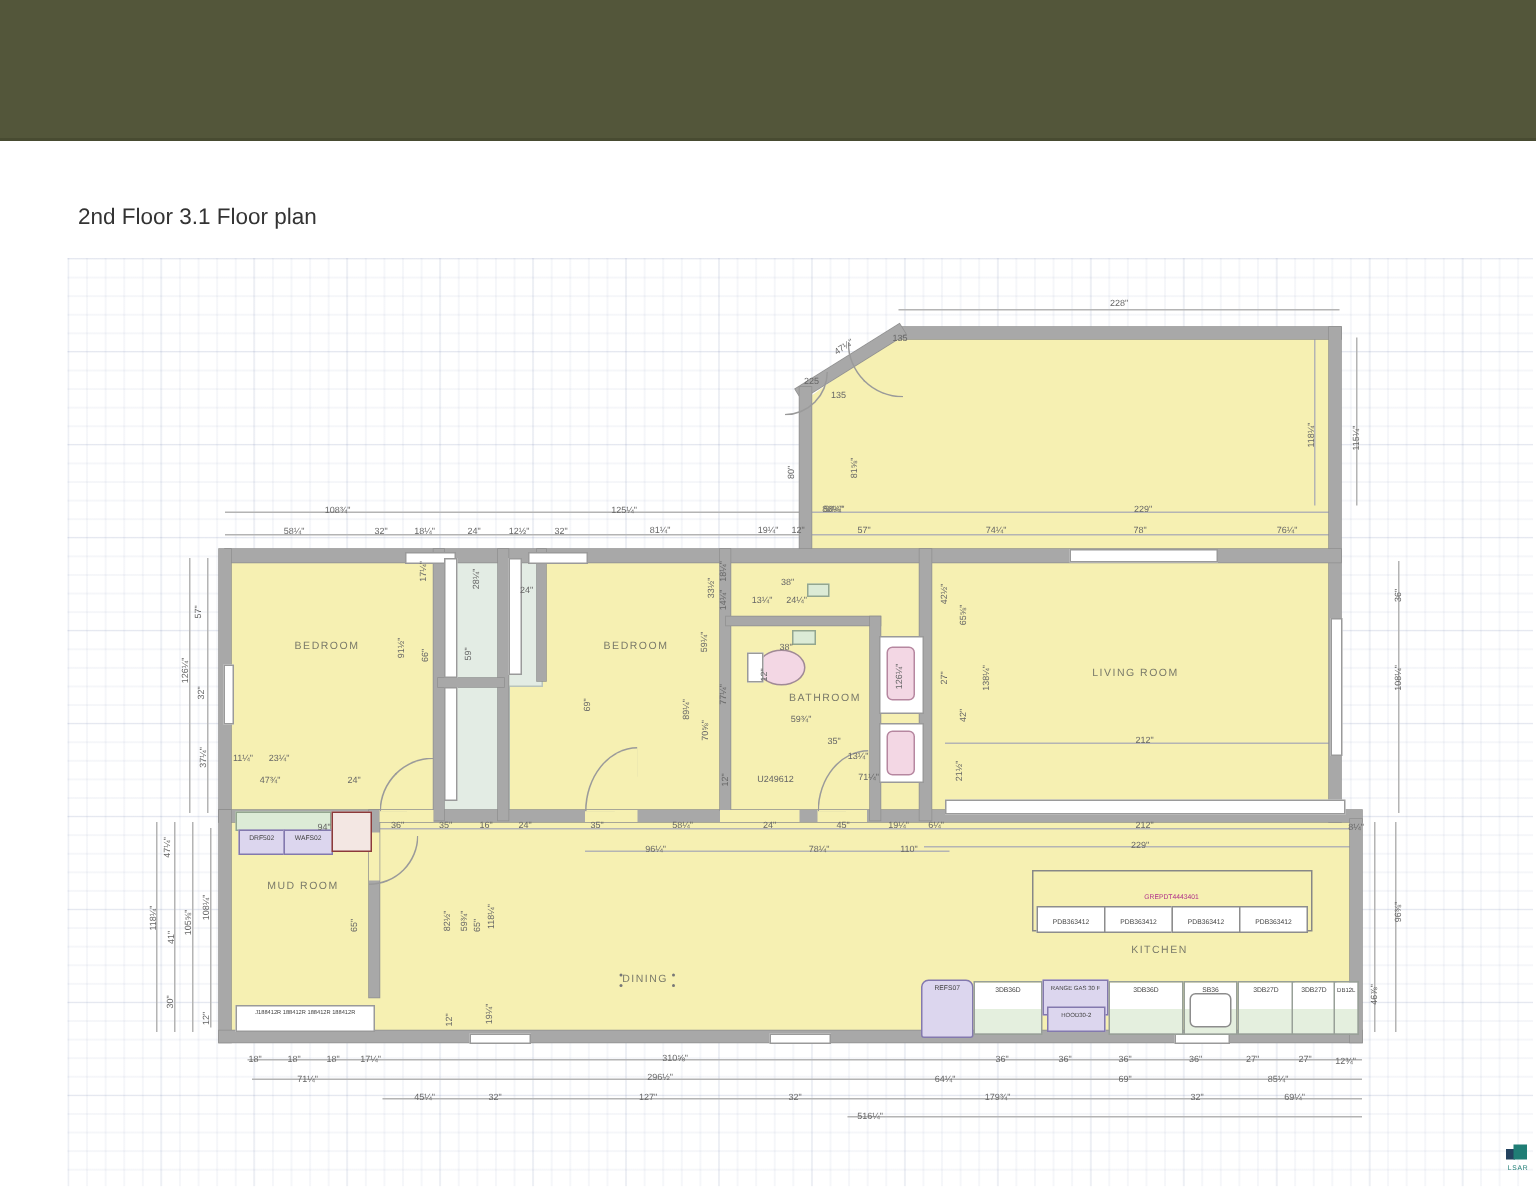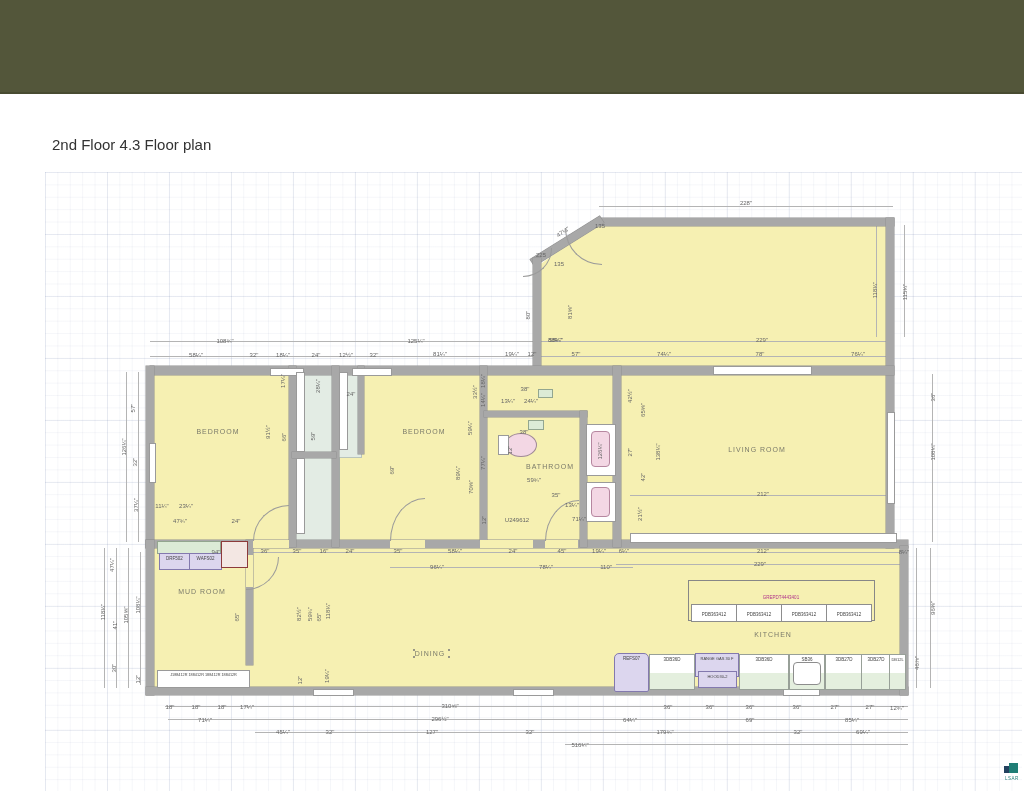--- a/index.html
+++ b/index.html
@@ -43,21 +43,21 @@
   #logo{position:absolute;left:1000px;top:762px;width:24px;height:28px;}
   #logo .sq1{position:absolute;left:4px;top:4px;width:6px;height:7px;background:#23425f;}
   #logo .sq2{position:absolute;left:9px;top:1px;width:9px;height:10px;background:#1f7d75;}
   #logo .txt{position:absolute;left:0px;top:14px;width:24px;text-align:center;font-size:4.5px;color:#1f7d75;letter-spacing:0.5px;}
 </style>
 </head>
 <body>
 
 <div id="canvas">
   <div id="banner" style="background: rgb(83, 86, 58);"></div>
-  <div id="page-title">2nd Floor 4.3 Floor plan</div>
+  <div id="page-title">2nd Floor 3.1 Floor plan</div>
   <div id="grid"></div>
   <div id="plan">
       <div class="fill" style="left: 537px; top: 221px; width: 349px; height: 152px; clip-path: polygon(18% 0px, 100% 0px, 100% 100%, 0px 100%, 0px 30%);"></div>
       <div class="fill" style="left: 154px; top: 373px; width: 732px; height: 170px;"></div>
       <div class="fill" style="left: 154px; top: 543px; width: 750px; height: 146px;"></div>
       <div class="closet" style="left: 292px; top: 370px; width: 46px; height: 172px;"></div>
       <div class="closet" style="left: 336px; top: 370px; width: 24px; height: 86px;"></div>
       <div class="dline" style="left: 599px; top: 206px; width: 294px; height: 1px;"></div>
       <div class="dline" style="left: 150px; top: 341px; width: 744px; height: 1px;"></div>
       <div class="dline" style="left: 150px; top: 356px; width: 744px; height: 1px;"></div>

